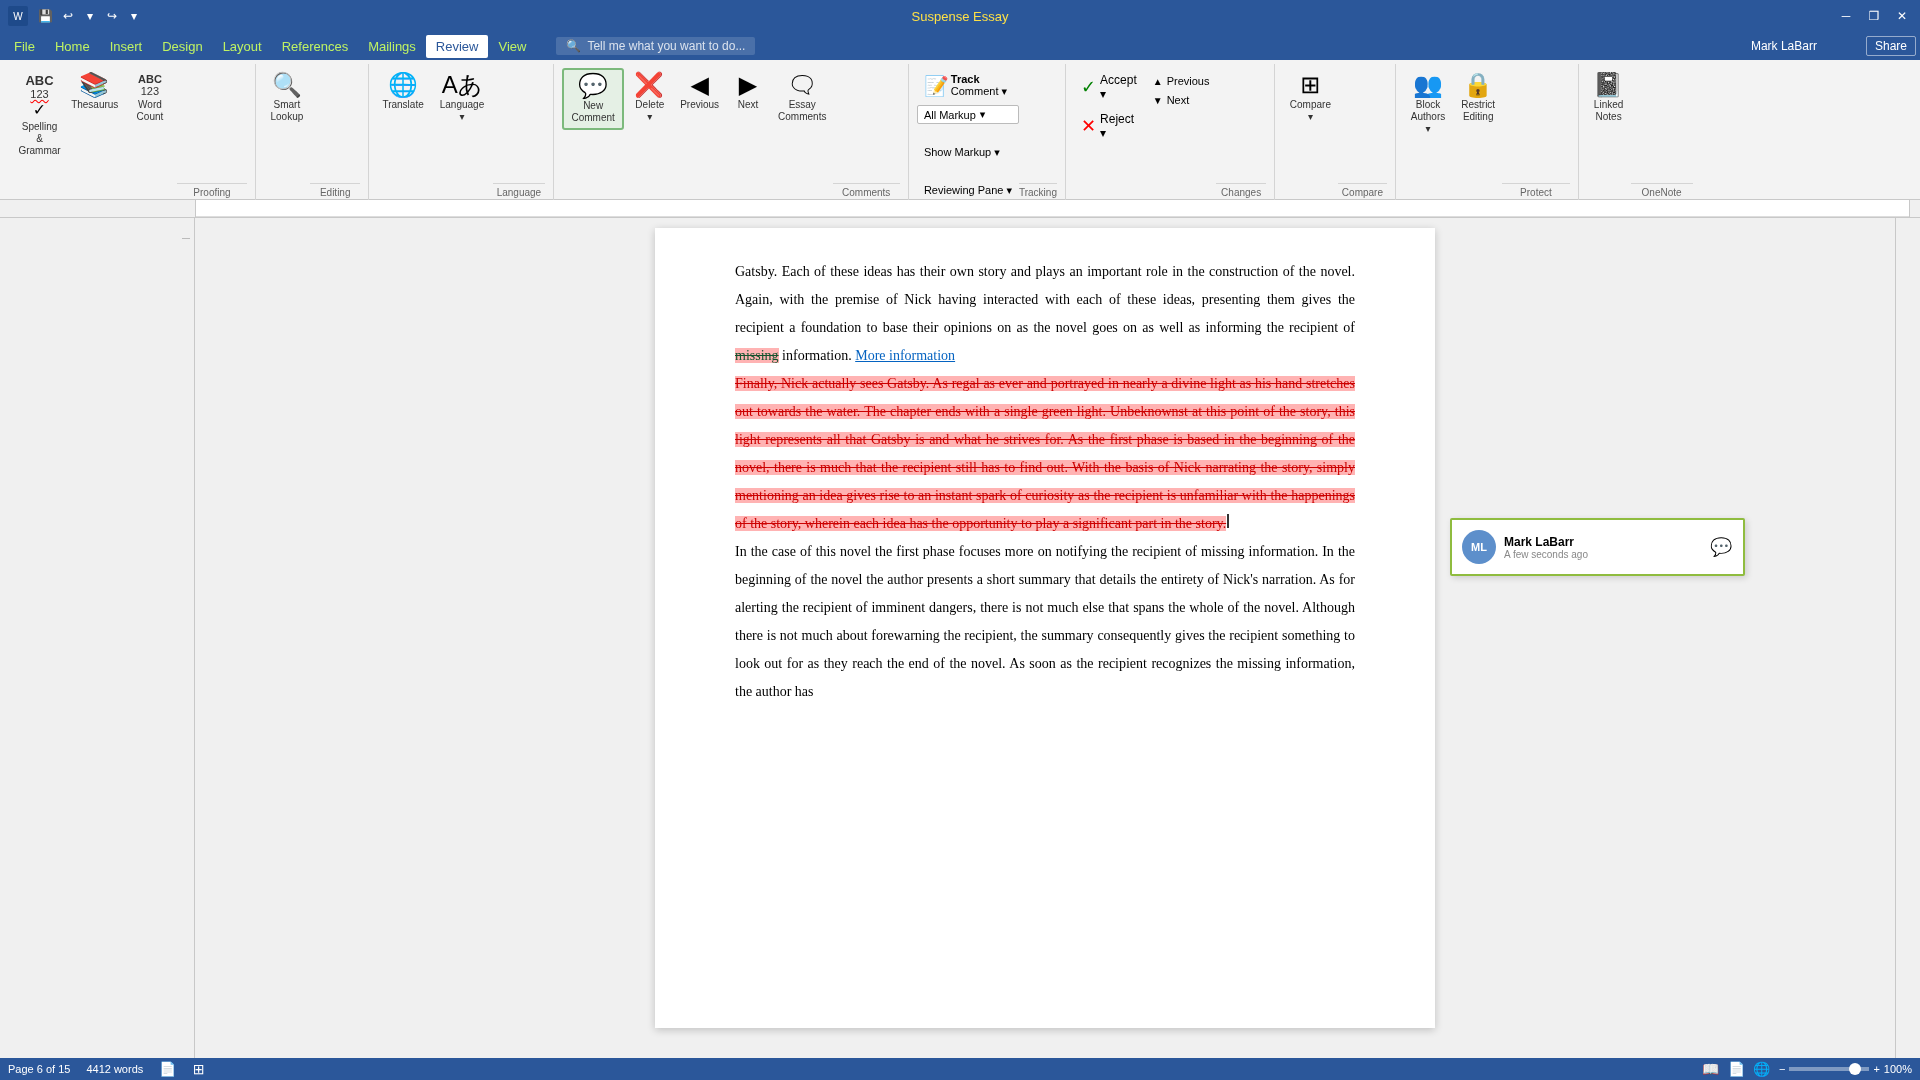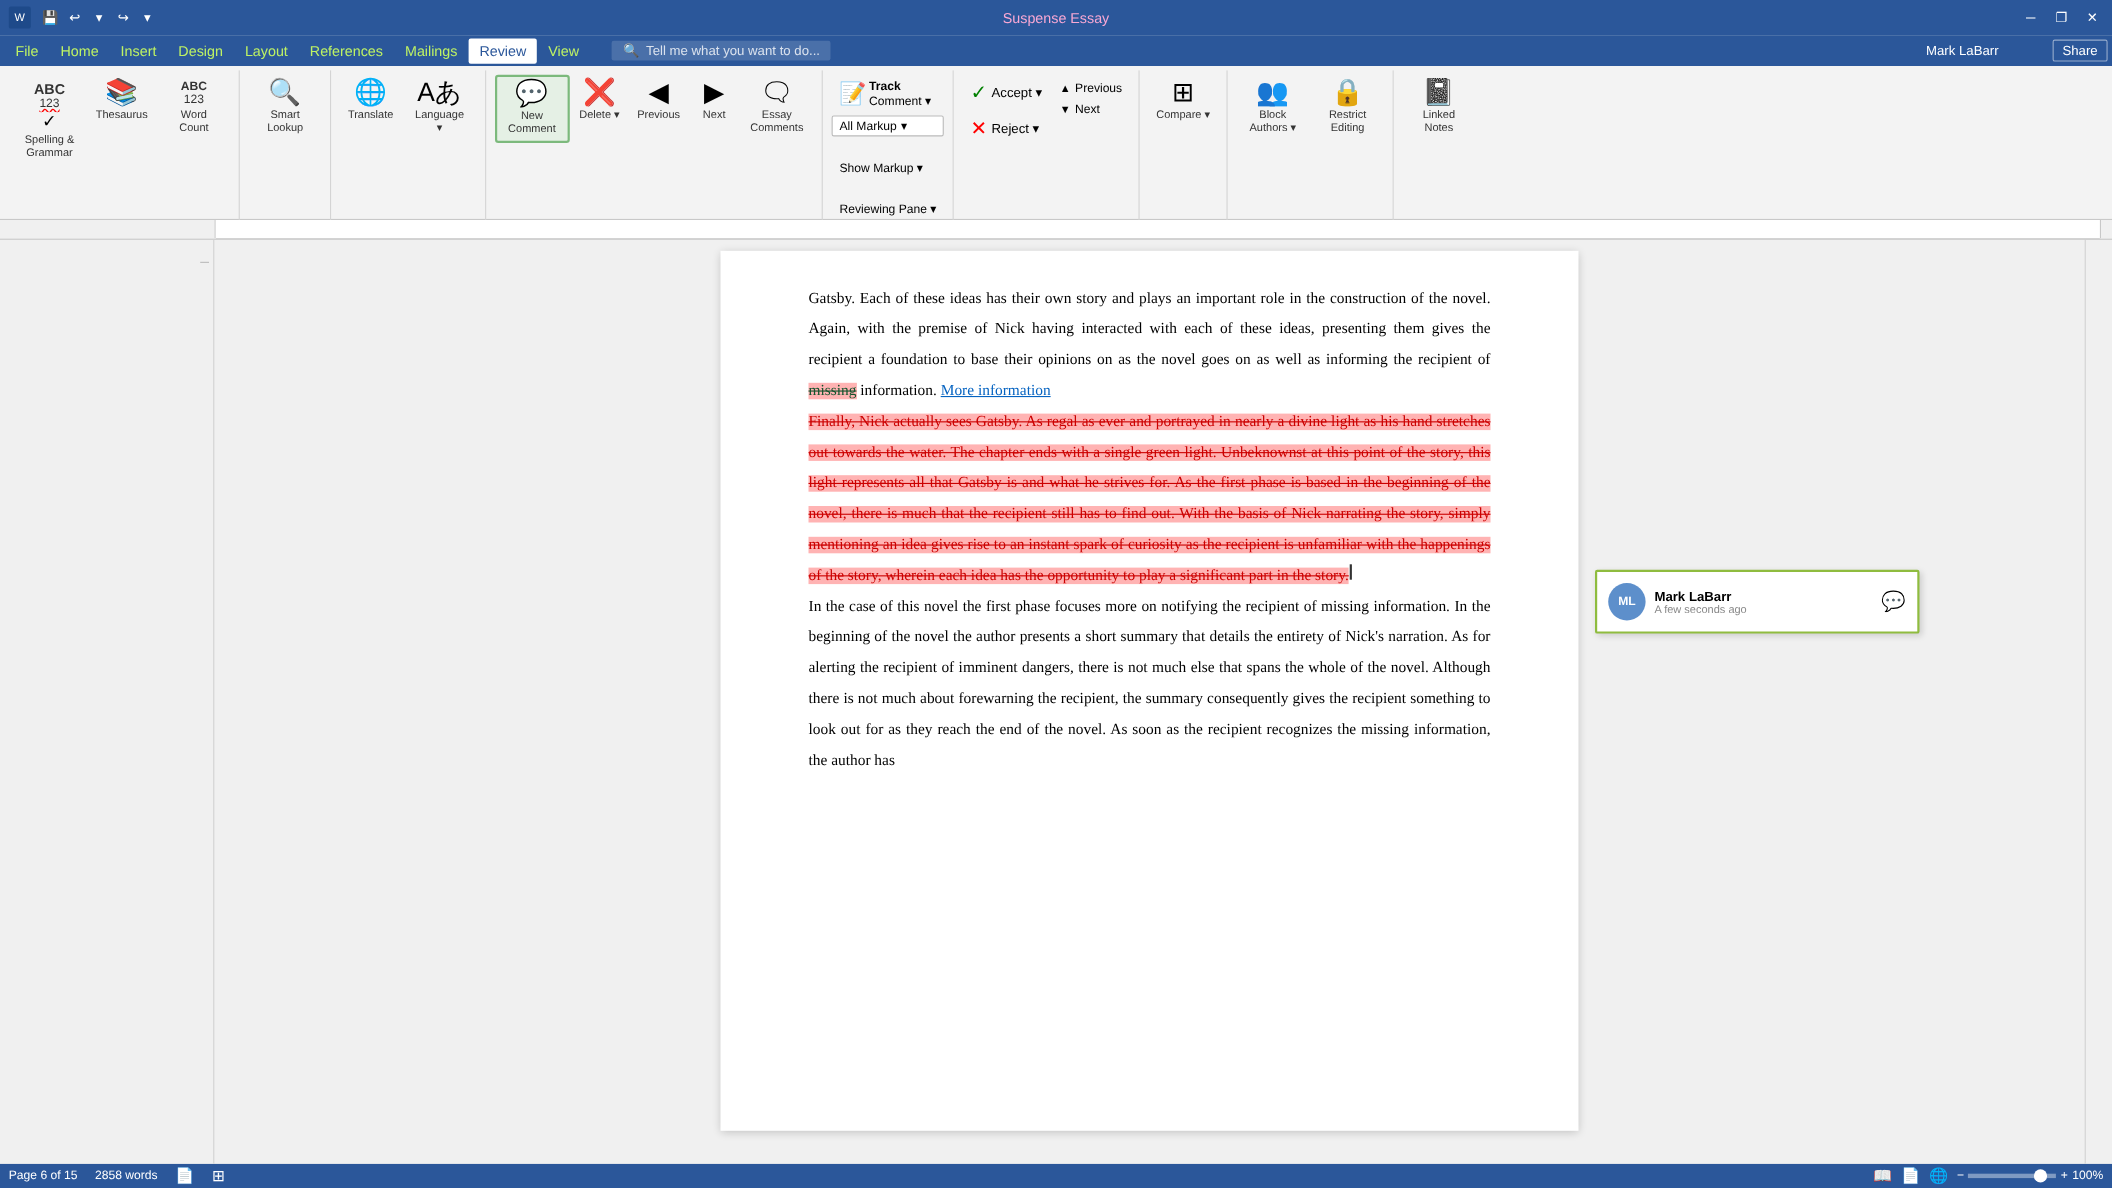--- a/index.html
+++ b/index.html
@@ -9,21 +9,21 @@
     .title-bar {
       height: 32px;
       background: #2b579a;
       display: flex;
       align-items: center;
       justify-content: space-between;
       padding: 0 8px;
       color: white;
     }
     .title-bar-left { display: flex; align-items: center; gap: 8px; }
-    .title-bar-center { position: absolute; left: 50%; transform: translateX(-50%); font-size: 13px; color: #f9a8d4; }
+    .title-bar-center { position: absolute; left: 50%; transform: translateX(-50%); font-size: 13px; color: #fde047; }
     .title-bar-right { display: flex; align-items: center; gap: 8px; margin-left: auto; }
     .title-icon { width: 20px; height: 20px; background: #1e4a8a; border-radius: 2px; display: flex; align-items: center; justify-content: center; font-size: 10px; color: white; }
 
     
     .menu-bar {
       height: 28px;
       background: #2b579a;
       display: flex;
       align-items: center;
       padding: 0 4px;
@@ -46,21 +46,21 @@
       flex-direction: column;
     }
     .ribbon-content {
       display: flex;
       align-items: stretch;
       padding: 4px 4px 0 4px;
       flex: 1;
     }
     .ribbon-group {
       display: flex;
-      flex-direction: column;
+      flex-direction: row;
       align-items: flex-start;
       border-right: 1px solid #d4d4d4;
       padding: 0 8px;
       min-width: fit-content;
     }
     .ribbon-group:last-child { border-right: none; }
     .ribbon-group-buttons {
       display: flex;
       align-items: flex-start;
       gap: 2px;
@@ -476,21 +476,21 @@
 
     </div>
   </div>
 
   <div style="width:25px; background:#f0f0f0; border-left:1px solid #c8c8c8;"></div>
 </div>
 
 <div class="status-bar">
   <div class="status-left">
     <span>Page 6 of 15</span>
-    <span>2858 words</span>
+    <span>4412 words</span>
     <span style="font-size:14px;">📄</span>
     <span style="font-size:14px;">⊞</span>
   </div>
   <div class="status-right">
     <span style="font-size:14px; cursor:pointer;">📖</span>
     <span style="font-size:14px; cursor:pointer;">📄</span>
     <span style="font-size:14px; cursor:pointer;">🌐</span>
     <div class="zoom-bar">
       <span style="cursor:pointer;">−</span>
       <div class="zoom-slider">

